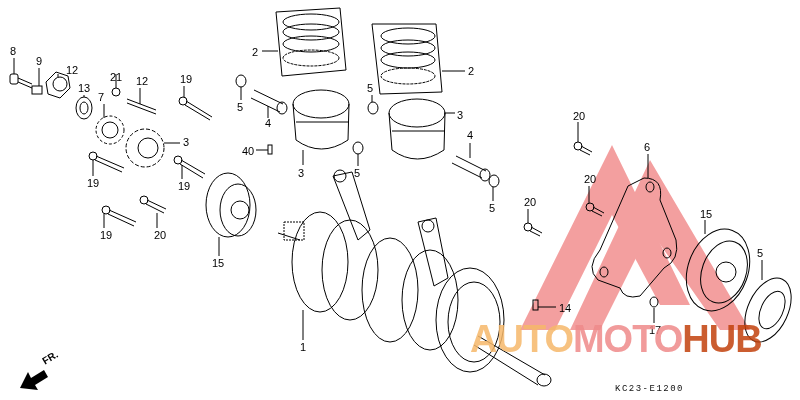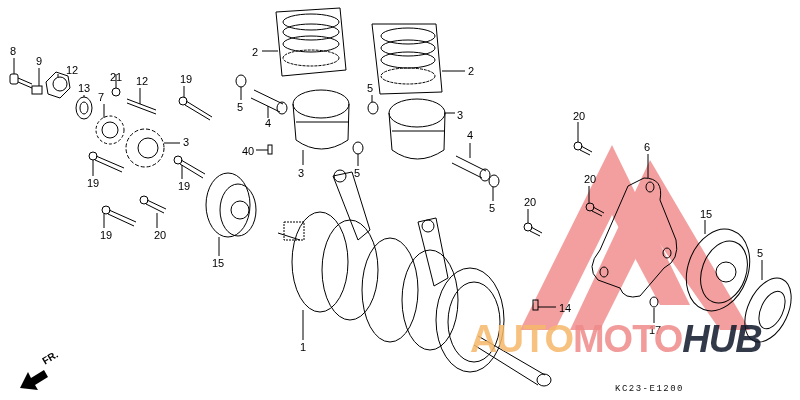--- a/index.html
+++ b/index.html
@@ -4,21 +4,21 @@
 <style>
   html,body{margin:0;padding:0;background:#fff;}
   body{width:800px;height:400px;position:relative;overflow:hidden;font-family:"Liberation Sans",sans-serif;}
   #canvas{position:absolute;left:0;top:0;width:800px;height:400px;}
   .lbl{position:absolute;font-size:11px;color:#000;line-height:11px;font-family:"Liberation Sans",sans-serif;}
   .code{position:absolute;left:615px;top:384px;font-size:9px;letter-spacing:1.5px;font-family:"Liberation Mono",monospace;color:#111;}
   .fr{position:absolute;left:18px;top:355px;transform:rotate(-32deg);font-weight:bold;font-size:10px;}
   .watermark{position:absolute;left:470px;top:318px;font-size:38px;font-weight:900;letter-spacing:-1px;font-family:"Liberation Sans",sans-serif;opacity:0.85;}
   .wm-auto{color:#f6b86a;}
   .wm-moto{color:#ef8a8a;}
-  .wm-hub{color:#0f172a;font-style:italic;}
+  .wm-hub{color:#c2410c;}
 </style>
 </head>
 <body>
 
 <svg id="canvas" viewBox="0 0 800 400" xmlns="http://www.w3.org/2000/svg">
 
   <g fill="#f08080" opacity="0.75">
     <polygon points="612,145 520,330 555,330 612,215 660,305 690,305"></polygon>
     <polygon points="650,160 570,330 600,330 650,230 720,330 750,330"></polygon>
   </g>

